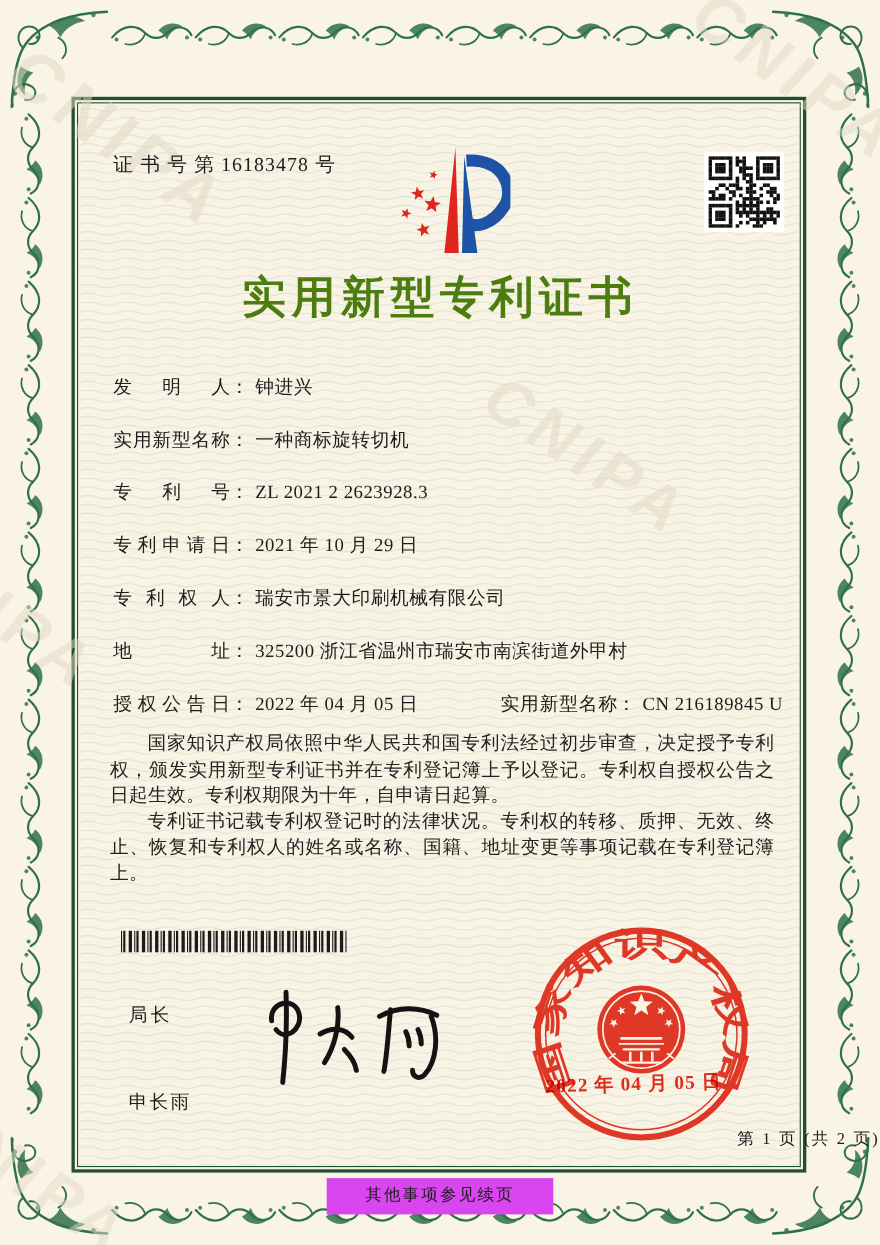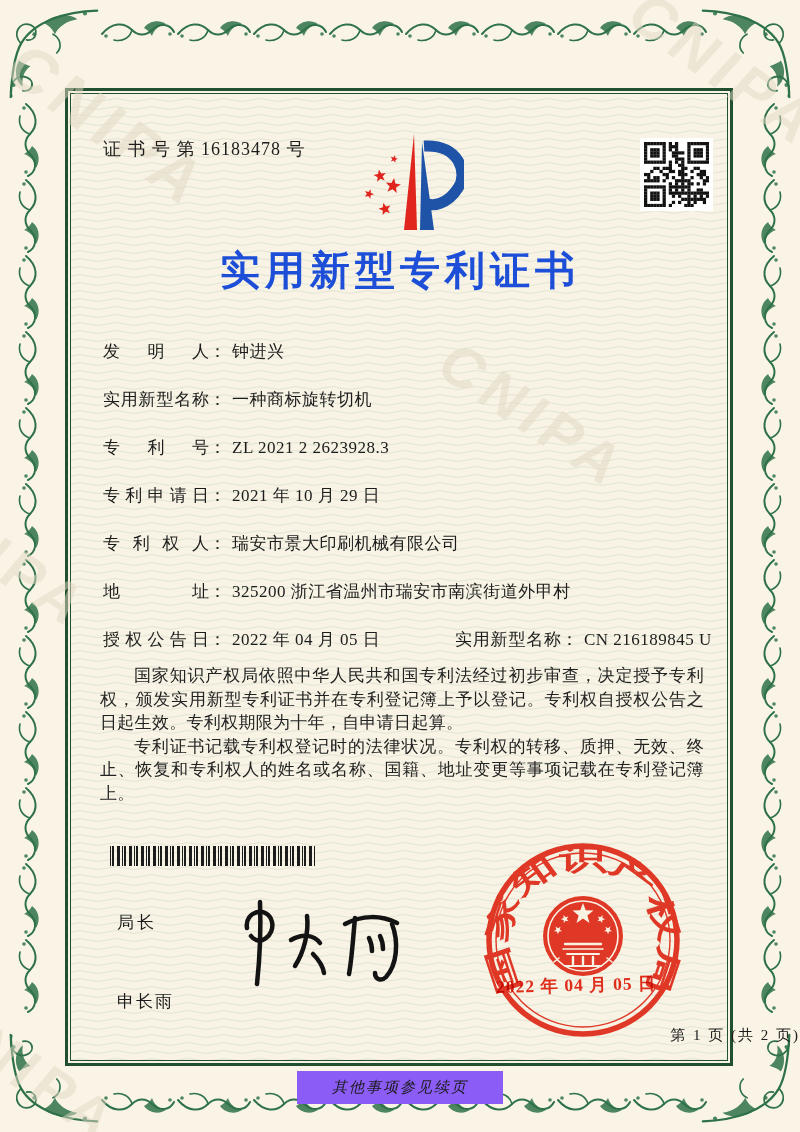--- a/index.html
+++ b/index.html
@@ -36,21 +36,21 @@
     position:absolute; inset:2px; border:1px solid var(--green-dark,#20502f); overflow:hidden;
   }
   .waves{position:absolute; inset:0;}
   
   .content{position:absolute; inset:0; z-index:3;padding-left:46px;}
   .cert-no{position:absolute; left:103px; top:137px; font-size:18px; letter-spacing:1px;}
   .logo{position:absolute; left:344px; top:130px;}
   .qr{position:absolute; left:640px; top:138px; width:73px; height:73px; background:#fff; padding:4px; box-sizing:border-box;}
   .title{
     position:absolute; left:0; top:243px; width:100%; margin:0; text-align:center;
-    font-size:40px; font-weight:bold; letter-spacing:5px; color:#1d4ed8;
+    font-size:40px; font-weight:bold; letter-spacing:5px; color:#4d7c0f;
   }
   .fields{position:absolute; left:103px; top:340px; width:600px; font-size:17px;}
   .frow{position:relative; height:24px; margin-bottom:24px; white-space:nowrap;}
   .flabel{display:inline-block; width:106px; text-align:justify; text-align-last:justify; vertical-align:top;}
   .fcolon::before{content:"\FF1A";}
   .fvalue{margin-left:6px; letter-spacing:.5px;}
   .grant-pair{position:absolute; left:352px; top:0;}
   .paras{position:absolute; left:100px; top:664px; width:604px; font-size:17px; line-height:23.6px; color:#222; text-align:justify;}
   .paras p{margin:0; text-indent:2em; letter-spacing:.3px;}
   .barcode{position:absolute; left:110px; top:846px;}
@@ -58,22 +58,22 @@
   .officer-name{position:absolute; left:117px; top:946px; font-size:17px; letter-spacing:2px;margin-top:44px;}
   .signature{position:absolute; left:225px; top:892px;}
   .seal{position:absolute; left:481px; top:838px; mix-blend-mode:multiply; opacity:.95;}
   .seal-date{
     position:absolute; left:496px; top:973px; font-size:17.5px; font-weight:bold;
     color:var(--seal-red,#df2d1b); letter-spacing:1px; transform:rotate(-1.5deg);
     mix-blend-mode:multiply; white-space:nowrap;
   }
   .page-no{position:absolute; left:0; top:1026px; width:100%; text-align:right; font-size:15px; letter-spacing:2px;}
   .note-box{
-    position:absolute; left:297px; top:1071px; width:206px; height:33px; background:#8b5cf6;
-    text-align:center; line-height:33px; font-size:15px; letter-spacing:2px; z-index:4;font-style:italic;
+    position:absolute; left:297px; top:1071px; width:206px; height:33px; background:#d946ef;
+    text-align:center; line-height:33px; font-size:15px; letter-spacing:2px; z-index:4;
   }
   svg{display:block;}
 </style>
 </head>
 <body>
 
 <div class="page">
 
   <svg width="0" height="0" style="position:absolute">
     <defs>

